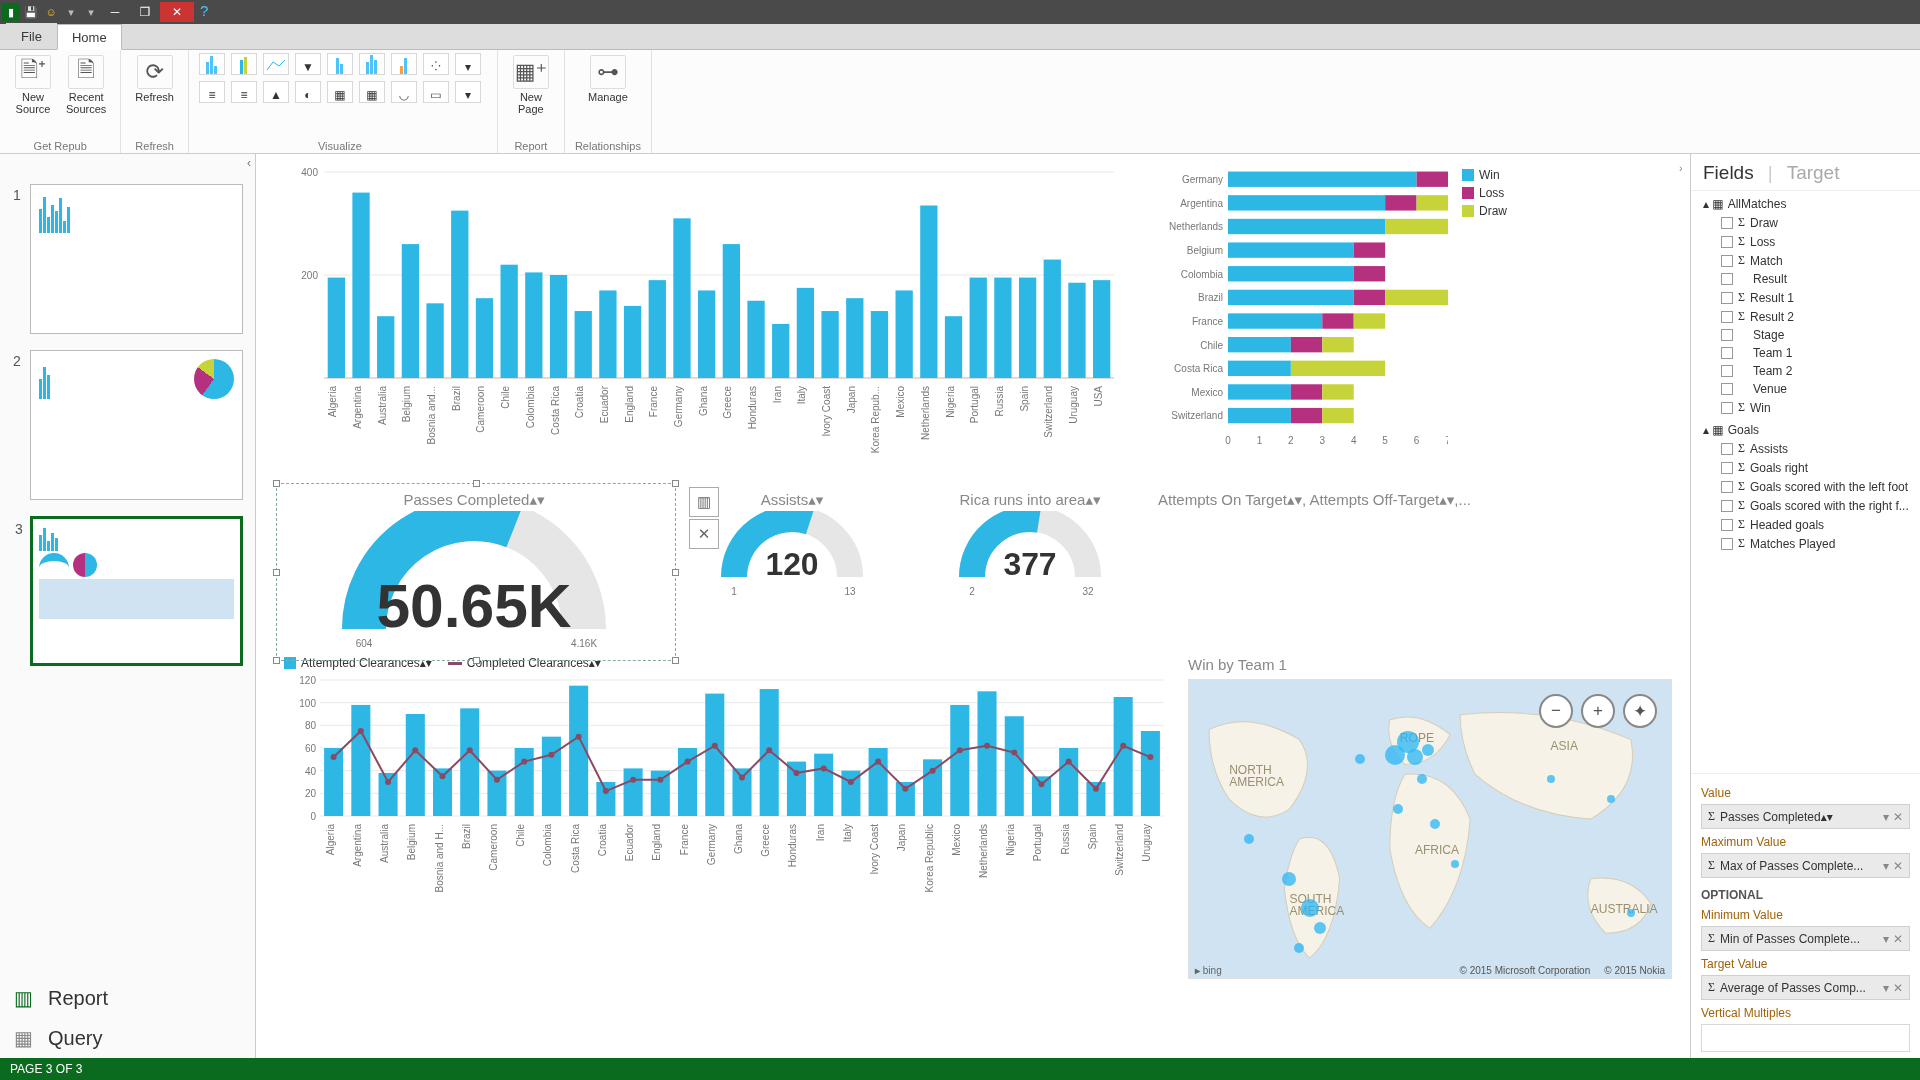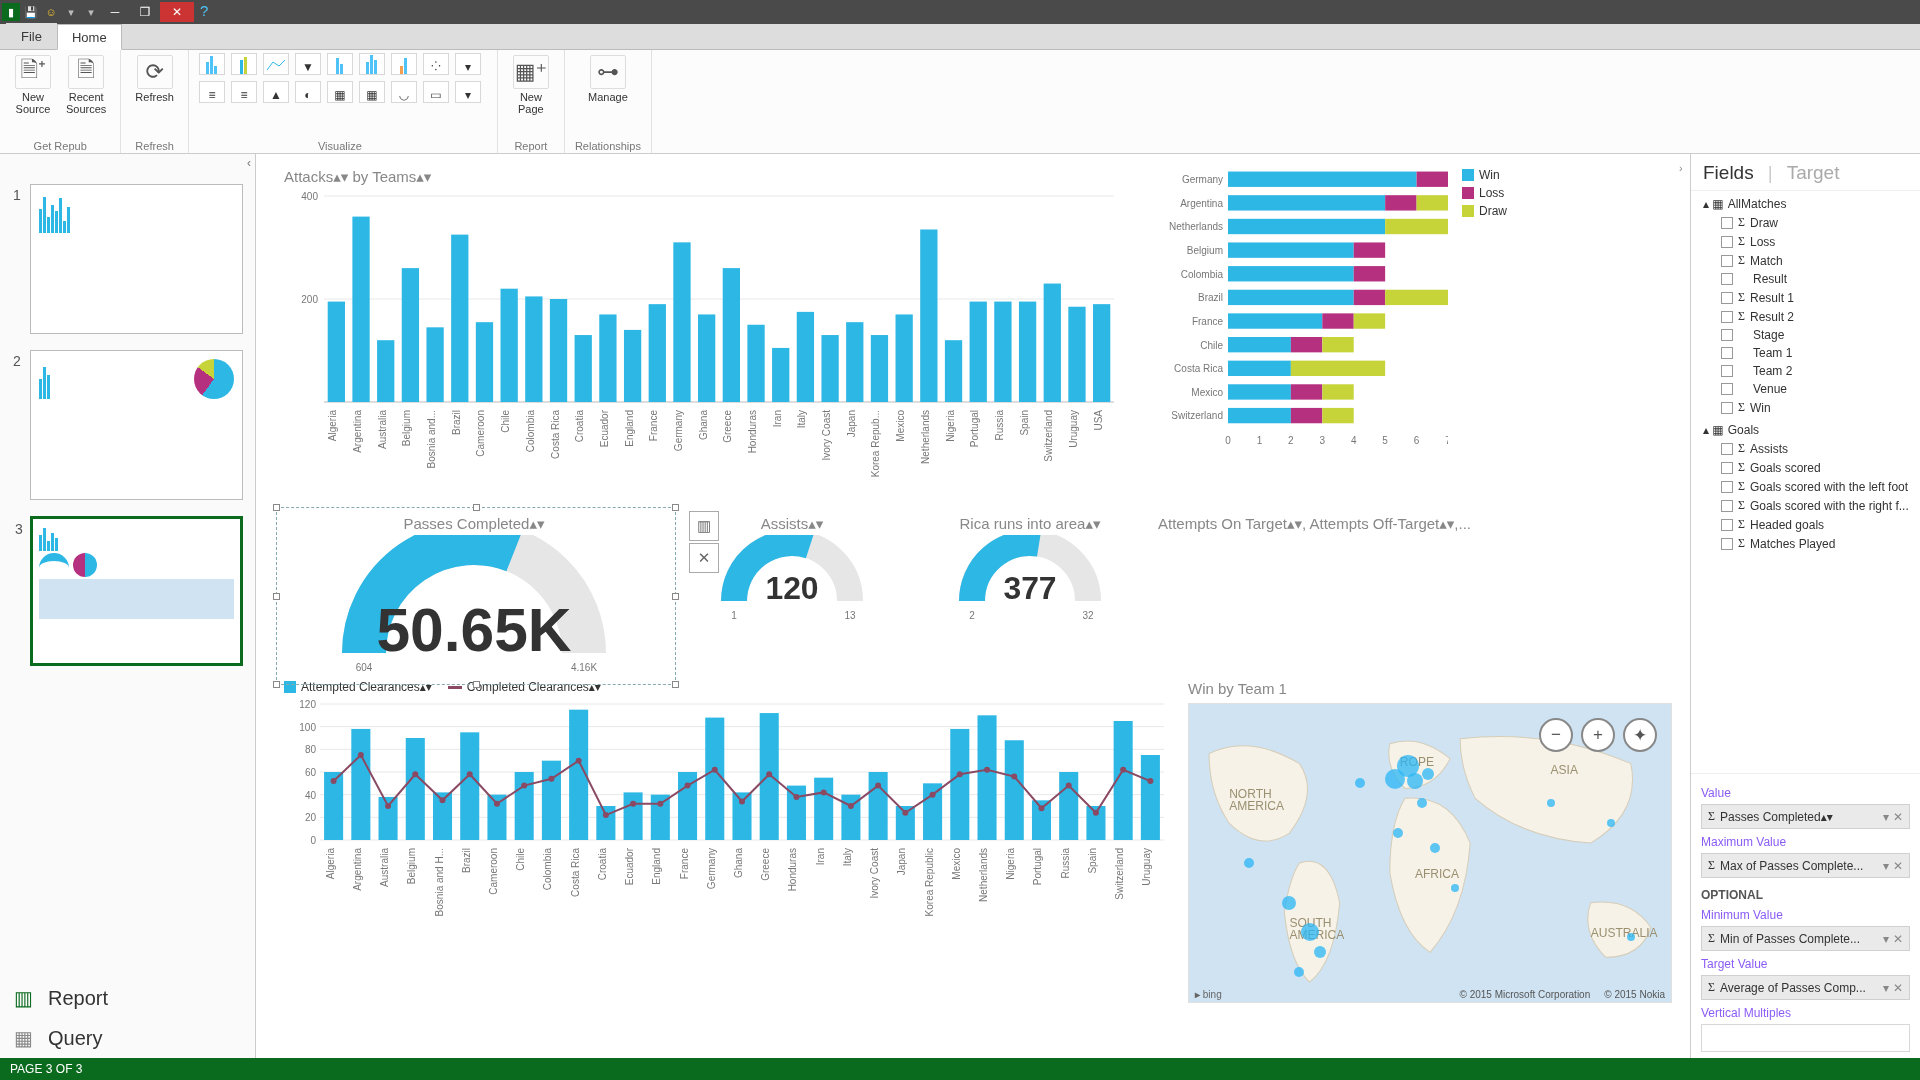--- a/index.html
+++ b/index.html
@@ -64,21 +64,21 @@
 .fields-pane { width:230px; border-left:1px solid #ccc; background:#fff; display:flex; flex-direction:column; }
 .fp-header { display:flex; gap:14px; padding:8px 12px 6px; border-bottom:1px solid #eee; font-size:19px; color:#555; }
 .fp-tab.active { color:#333; font-weight:400; }
 .fp-tab.dim { color:#aaa; }
 .chev { position:absolute; left:-12px; font-size:11px; color:#888; }
 .tbl-exp { padding:6px 8px 2px 12px; font-size:12px; display:flex; align-items:center; gap:4px; cursor:default; }
 .fld { padding:2px 6px 2px 30px; font-size:12px; display:flex; align-items:center; gap:5px; }
 .cb { width:12px; height:12px; border:1px solid #999; display:inline-block; }
 .sigma { font-family:serif; }
 .wells { padding:6px 10px; border-top:1px solid #eee; }
-.well-label { font-size:12px; color:#8b5cf6; margin:6px 0 4px; }
+.well-label { font-size:12px; color:#a16207; margin:6px 0 4px; }
 .well-item { background:#eaeaea; border:1px solid #d0d0d0; padding:4px 6px; font-size:12px; display:flex; align-items:center; gap:5px; justify-content:space-between; }
 .well-item .l { display:flex; align-items:center; gap:5px; overflow:hidden; }
 .well-item .r { display:flex; gap:4px; color:#888; }
 .opt-hdr { font-size:12px; font-weight:bold; color:#555; margin:10px 0 2px; }
 .empty-well { border:1px solid #d8d8d8; height:28px; }
 .statusbar { height:22px; background:#0a6a1e; color:#fff; display:flex; align-items:center; padding:0 10px; font-size:12px; }
 .axis-lbl { font-size:10px; fill:#777; }
 .bar { fill:#2cb7e5; }
 .grid-line { stroke:#e8e8e8; stroke-width:1; }
 .axis-line { stroke:#bbb; }
@@ -256,21 +256,20 @@
           <span class="ic" style="color:#888">▦</span>
           <span>Query</span>
         </div>
     </div>
   </div>
 
   <div class="canvas">
 
     <div class="row1">
       <div class="attacks-chart">
-        <div class="ch-title">Attacks▴▾ by Teams▴▾</div>
         <svg class="attacks-svg" id="attacks-svg">
             <line x1="40" y1="4" x2="830" y2="4" class="grid-line"></line>
             <text x="34" y="8" text-anchor="end" class="axis-lbl">400</text>
             <line x1="40" y1="107" x2="830" y2="107" class="grid-line"></line>
             <text x="34" y="111" text-anchor="end" class="axis-lbl">200</text>
             <line x1="40" y1="210" x2="830" y2="210" class="axis-line"></line>
             <rect x="43.703125" y="109.575" width="17.28125" height="100.425" class="bar"></rect>
             <text x="0" y="0" class="axis-lbl" transform="translate(52.34375,218) rotate(-90)" text-anchor="end">Algeria</text>
             <rect x="68.390625" y="24.599999999999994" width="17.28125" height="185.4" class="bar"></rect>
             <text x="0" y="0" class="axis-lbl" transform="translate(77.03125,218) rotate(-90)" text-anchor="end">Argentina</text>
@@ -698,21 +697,21 @@
       <div class="tbl-exp">▴ ▦ <span>Goals</span></div>
       <div id="flds-goals">
           <div class="fld">
             <span class="cb"></span>
             <span class="sigma">Σ</span>
             <span>Assists</span>
           </div>
           <div class="fld">
             <span class="cb"></span>
             <span class="sigma">Σ</span>
-            <span>Goals scored</span>
+            <span>Goals right</span>
           </div>
           <div class="fld">
             <span class="cb"></span>
             <span class="sigma">Σ</span>
             <span>Goals scored with the left foot</span>
           </div>
           <div class="fld">
             <span class="cb"></span>
             <span class="sigma">Σ</span>
             <span>Goals scored with the right f...</span>

